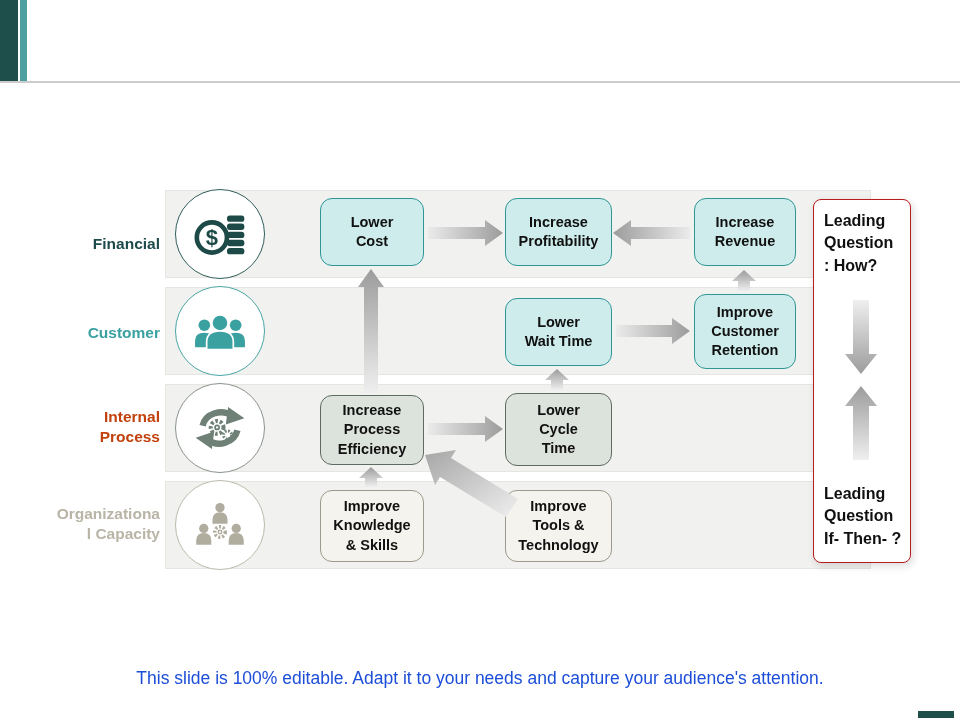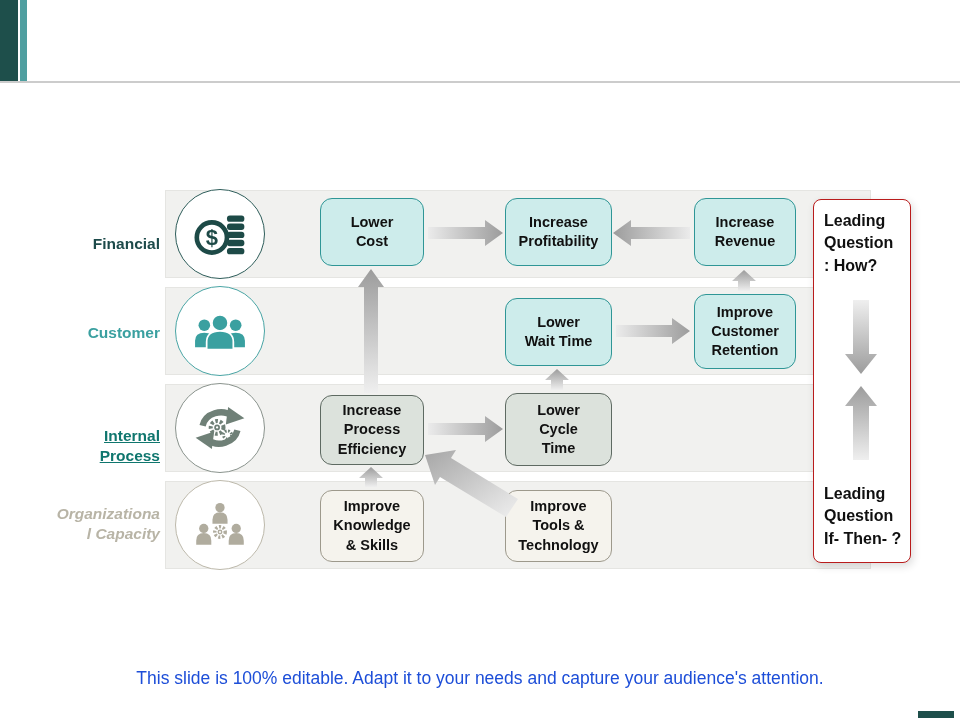--- a/index.html
+++ b/index.html
@@ -15,22 +15,22 @@
 
   
   .band{position:absolute;left:165px;width:706px;height:88px;background:#f1f1ef;border:1px solid #e5e5e2;box-sizing:border-box;z-index:1;}
   .band.r0{top:190px}.band.r1{top:287px}.band.r2{top:384px}.band.r3{top:481px}
 
   
   .row-label{position:absolute;left:28px;width:132px;text-align:right;font-weight:bold;
              font-size:15.5px;line-height:1.3;white-space:pre-line;z-index:2;}
   .row-label.r0{top:234px;color:#1d4a4a;}
   .row-label.r1{top:323px;color:#3aa0a0;}
-  .row-label.r2{top:426px;color:#0f766e;text-decoration:underline;}
-  .row-label.r3{top:504px;color:#b8b4a6;font-style:italic;}
+  .row-label.r2{top:407px;color:#c2410c;}
+  .row-label.r3{top:504px;color:#b8b4a6;}
 
   
   .circle{position:absolute;left:175px;width:90px;height:90px;border-radius:50%;background:#fff;
           box-sizing:border-box;display:flex;align-items:center;justify-content:center;z-index:2;}
   .circle.r0{top:189px;border:1.5px solid #2e5d5a;color:#1d4a47;}
   .circle.r1{top:286px;border:1.5px solid #49a5a5;color:#3aa0a0;}
   .circle.r2{top:383px;border:1.5px solid #8a938d;color:#6f8077;}
   .circle.r3{top:480px;border:1.5px solid #bdb9ab;color:#b0ac9e;}
   .circle svg{width:58px;height:58px;}
 

